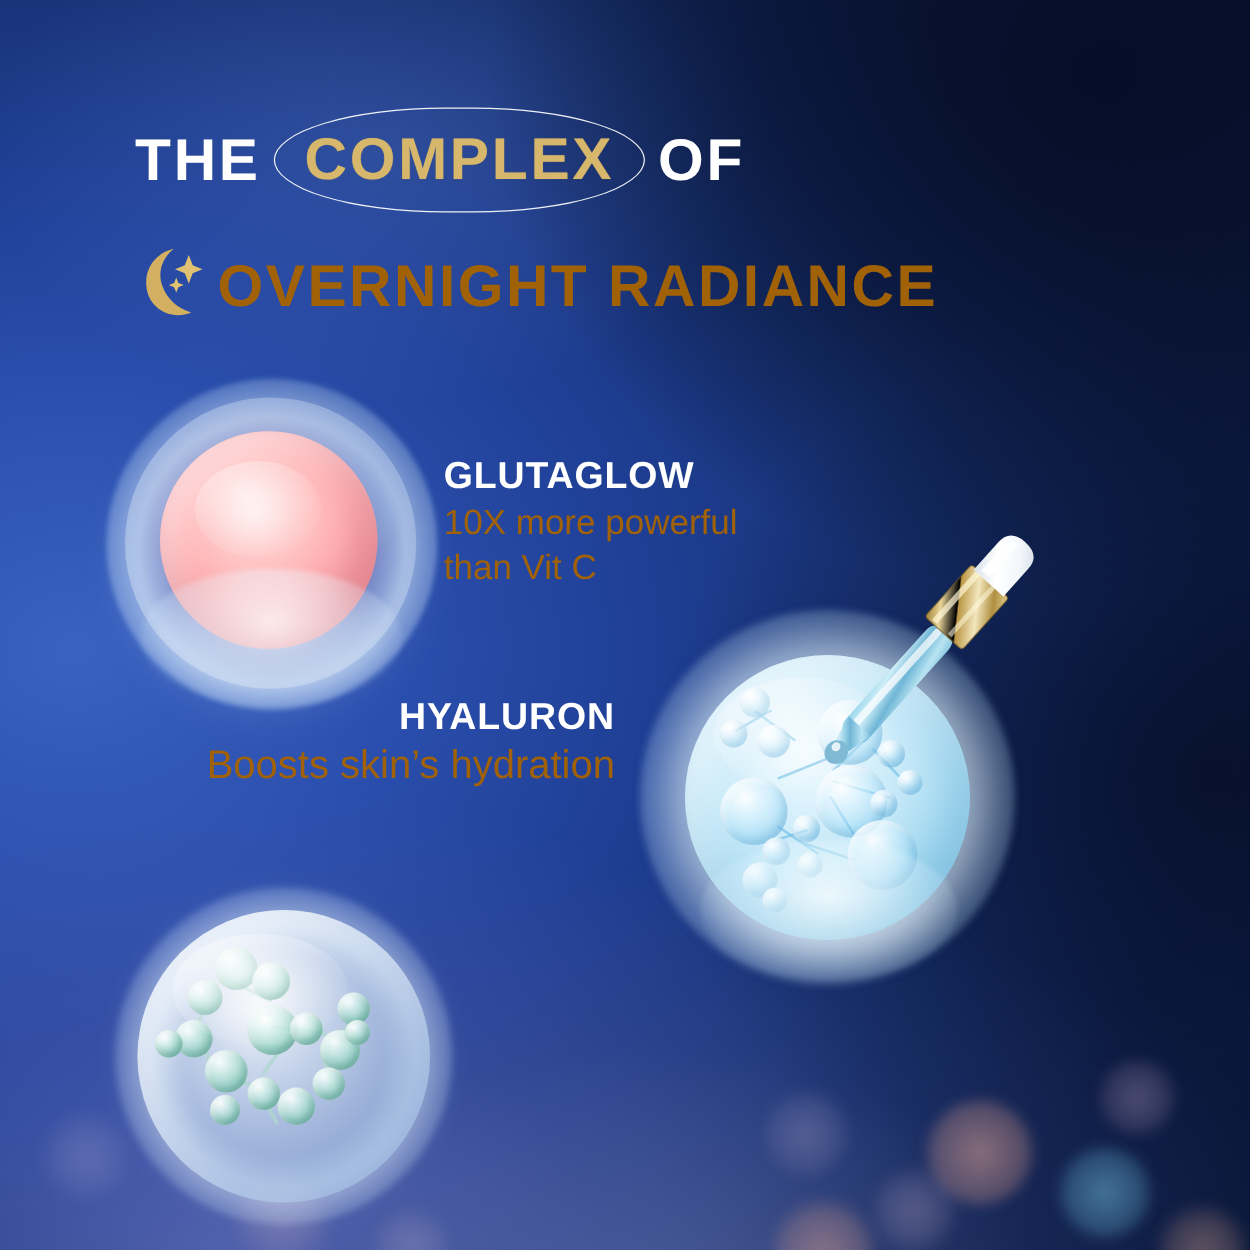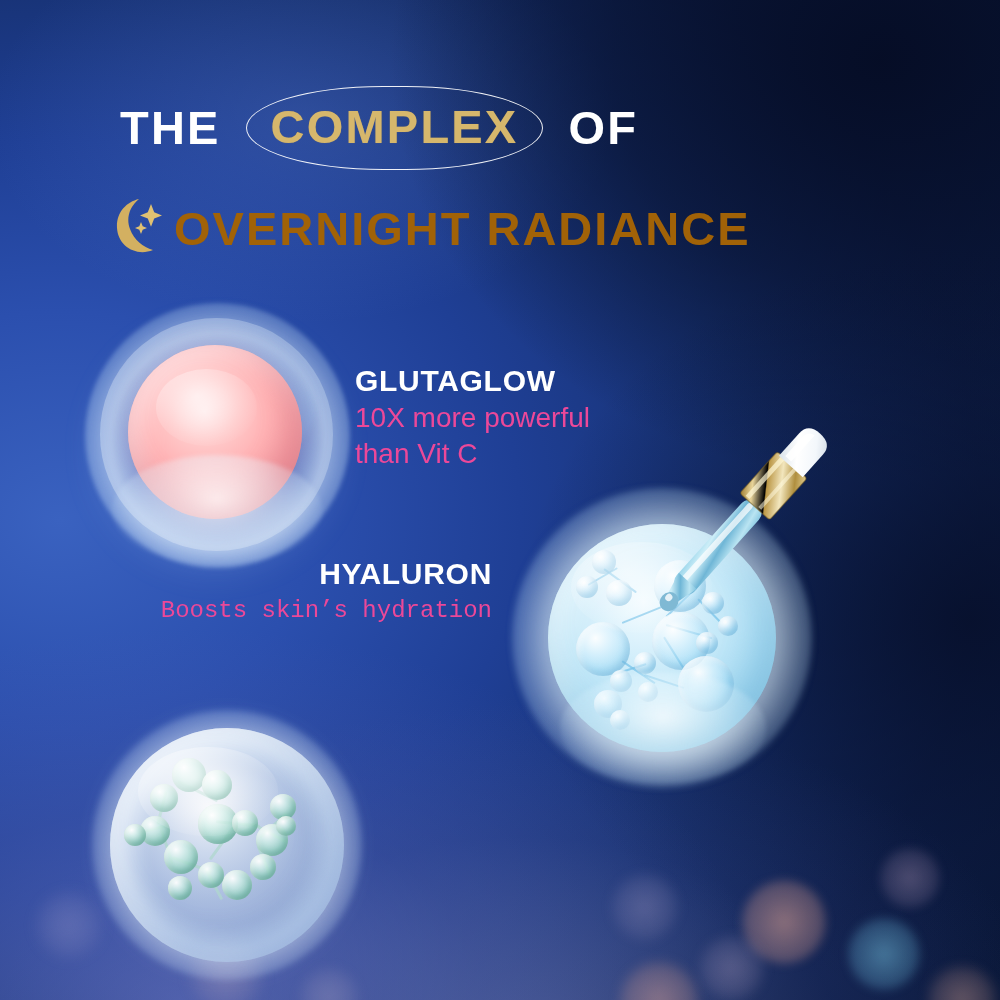--- a/index.html
+++ b/index.html
@@ -35,22 +35,22 @@
     position:absolute;inset:0;
     background:radial-gradient(46% 30% at 30% 12%, rgba(95,130,215,.28) 0%, rgba(50,85,175,0) 68%);
   }
 
   
   .bokeh{position:absolute;border-radius:50%;pointer-events:none;}
 
   
   .header{position:absolute;left:0;top:0;width:1000px;}
   .line1{
-    position:absolute;left:120px;top:95px;
-    display:flex;align-items:center;gap:29px;
+    position:absolute;left:108px;top:95px;
+    display:flex;align-items:center;gap:14px;
     color:#ffffff;font-size:47px;font-weight:700;letter-spacing:2.2px;
     white-space:nowrap;
   }
   .badge{
     position:relative;display:inline-flex;align-items:center;justify-content:center;
     padding:4px 21px 6px 21px;
   }
   .badge .badge-outline{
     position:absolute;inset:-9px -4px -10px -4px;
     border:1.8px solid rgba(255,255,255,.92);
@@ -154,29 +154,29 @@
     box-shadow:inset -2px -3px 6px rgba(70,140,125,.45), inset 2px 2px 5px rgba(255,255,255,.80);
   }
   .gbond{position:absolute;background:rgba(175,215,205,.75);height:3px;transform-origin:0 50%;border-radius:2px;}
 
   
   .dropper{position:absolute;left:648px;top:404px;width:200px;height:230px;transform:rotate(0deg);}
 
   
   .block{position:absolute;}
   .bt-title{color:#ffffff;font-weight:700;letter-spacing:.7px;}
-  .bt-body{color:#ec4899;font-weight:400;}
+  .bt-body{color:#a16207;font-weight:400;}
 
   #block-glutaglow{left:355px;top:362px;text-align:left;}
   #block-glutaglow .bt-title{font-size:30px;line-height:38px;}
   #block-glutaglow .bt-body{font-size:28px;line-height:36px;}
 
   #block-hyaluron{left:0px;top:555px;width:492px;text-align:right;}
   #block-hyaluron .bt-title{font-size:30px;line-height:38px;}
-  #block-hyaluron .bt-body{font-size:24px;line-height:36px;font-family:Liberation Mono, monospace;}
+  #block-hyaluron .bt-body{font-size:32px;line-height:36px;}
 
   #block-amino{left:357px;top:762px;text-align:left;}
   #block-amino .bt-title{font-size:29px;line-height:38px;}
   #block-amino .bt-body{font-size:27px;line-height:36px;}
 </style>
 </head>
 <body>
 
 <div id="stage">
 

